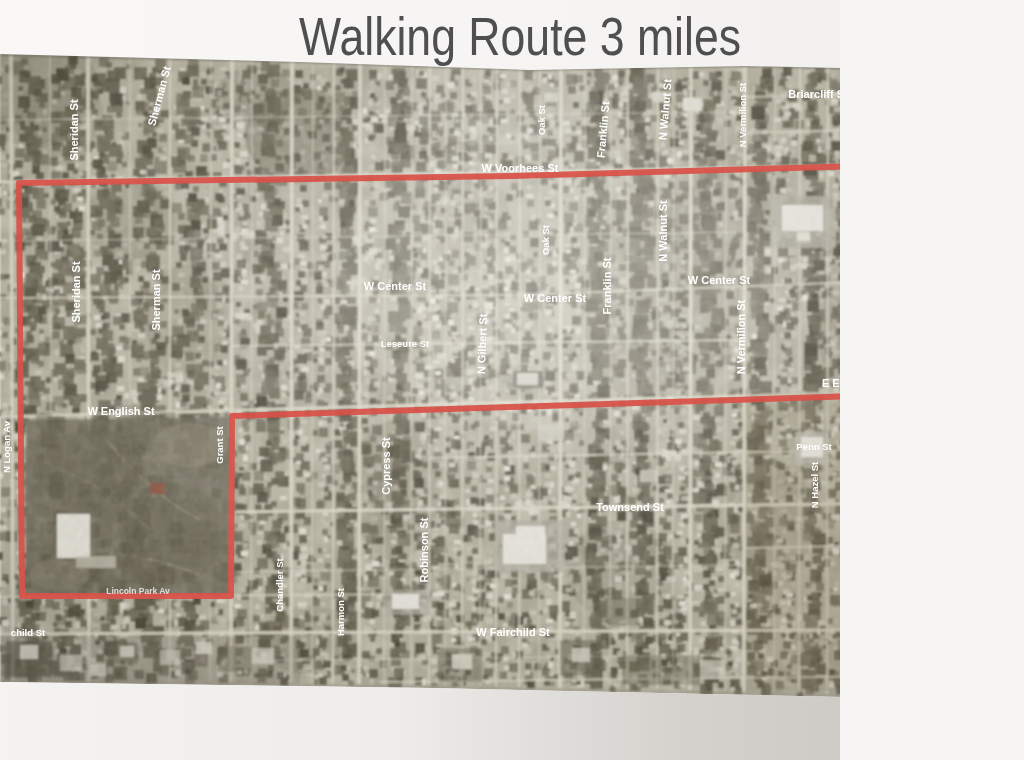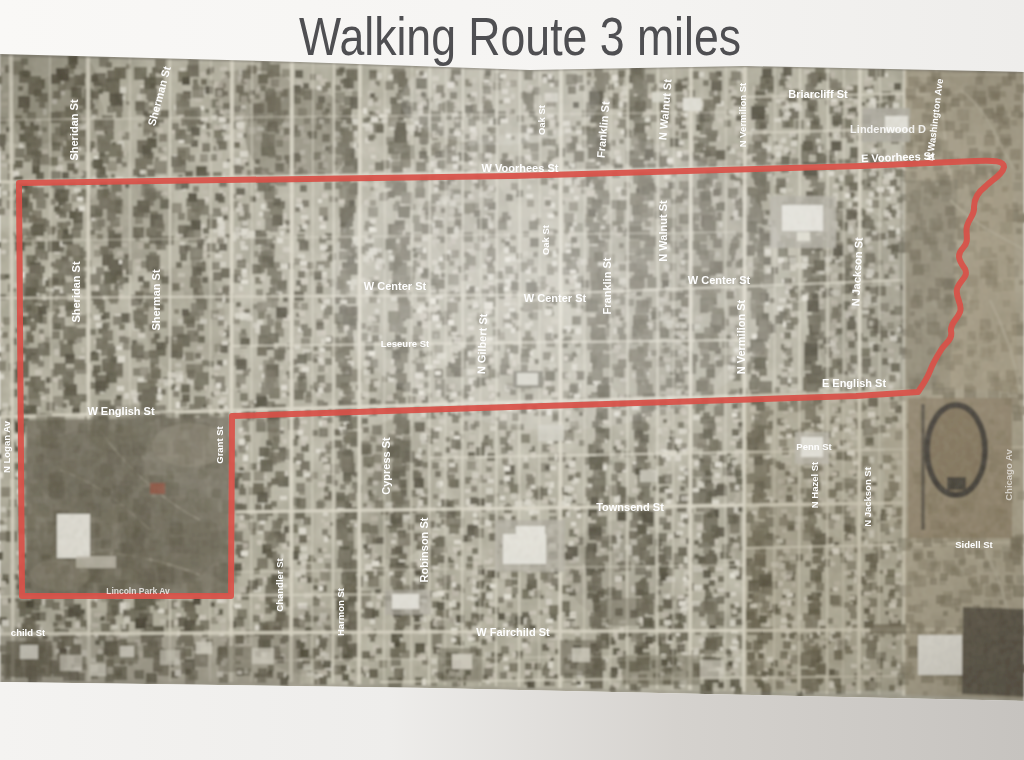--- a/index.html
+++ b/index.html
@@ -1,16 +1,16 @@
 <!DOCTYPE html>
 <html><head>
 <meta charset="utf-8">
 <style>
   html,body{margin:0;padding:0;background:#f6f5f3;}
-  #stage{position:relative;width:1024px;height:760px;overflow:hidden;font-family:"Liberation Sans", sans-serif;}
+  #stage{position:relative;width:840px;height:760px;overflow:hidden;font-family:"Liberation Sans", sans-serif;}
 </style>
 </head>
 <body>
 <div id="stage">
 <svg width="1024" height="760" viewBox="0 0 1024 760">
 <defs>
   <clipPath id="mapclip">
     <polygon points="0,54 300,62 530,70 745,66 1024,72 1024,701 430,688 0,682"></polygon>
   </clipPath>
   <filter id="ground" x="0" y="0" width="1024" height="760" filterUnits="userSpaceOnUse">

